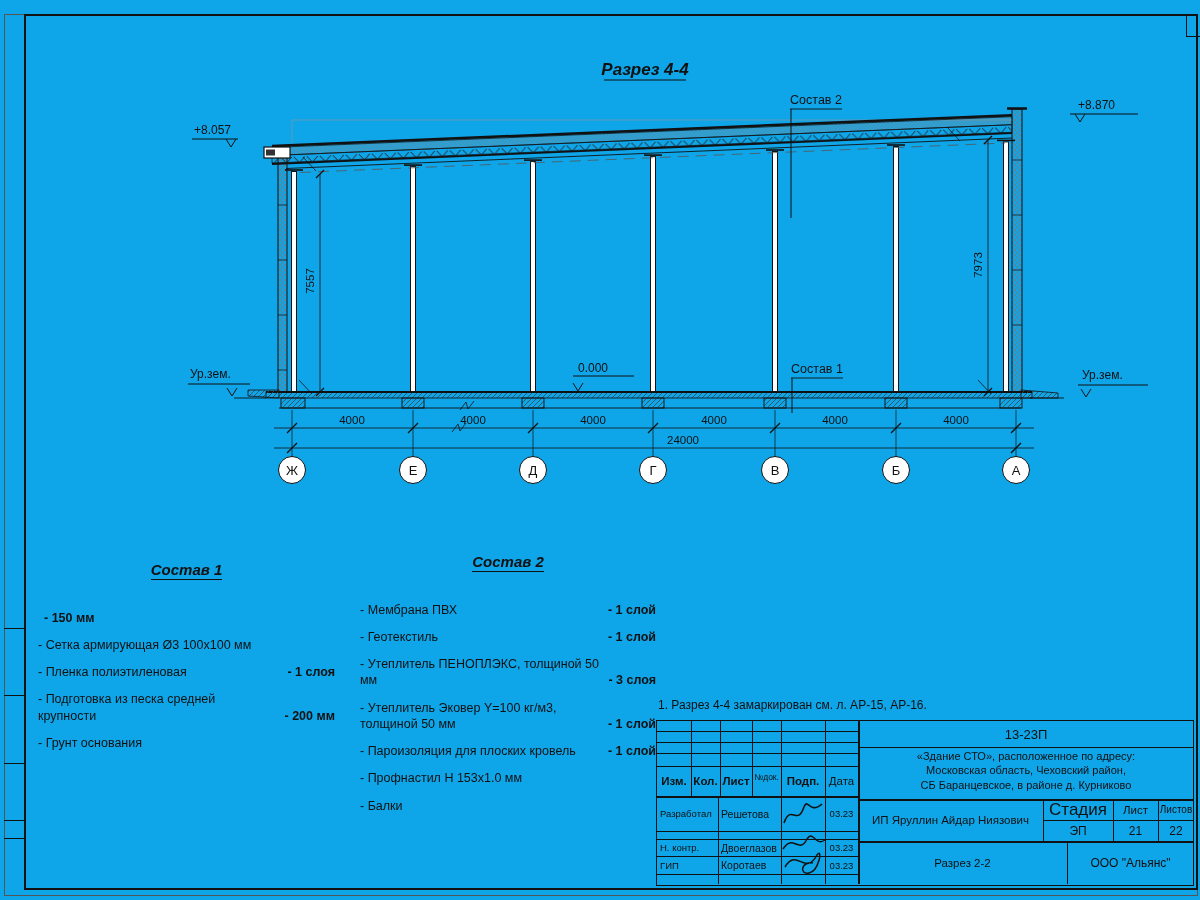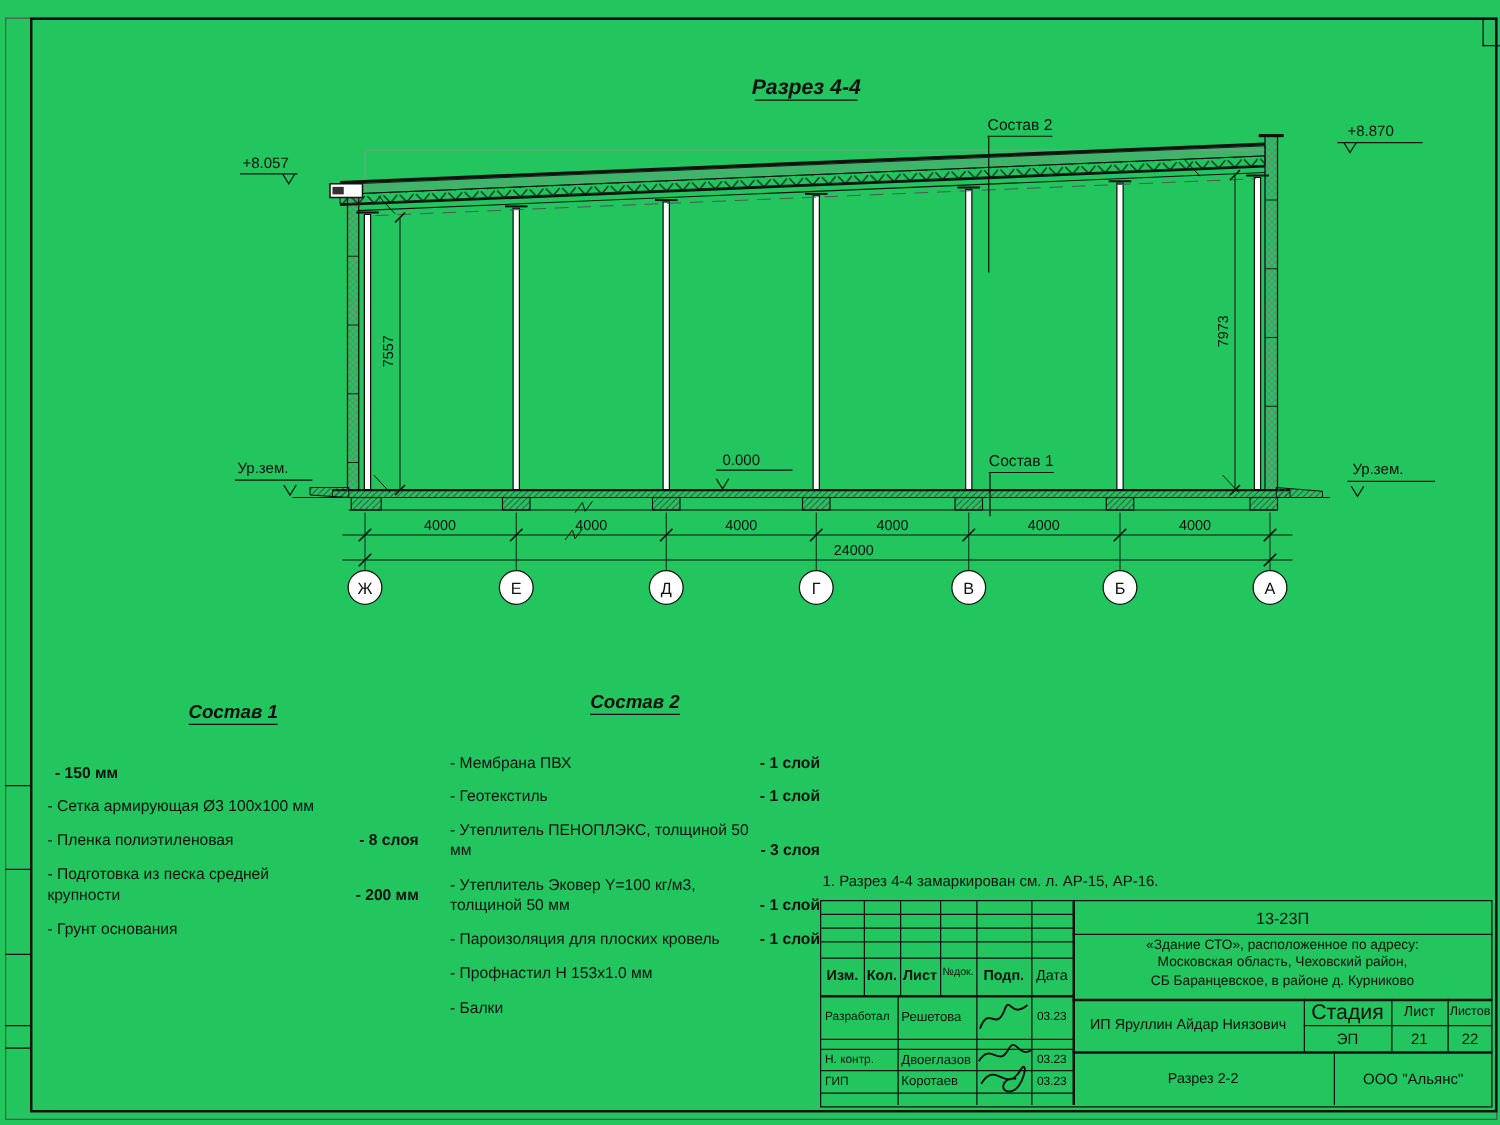--- a/index.html
+++ b/index.html
@@ -1,16 +1,16 @@
 <!DOCTYPE html>
 <html><head>
 <meta charset="utf-8">
 <style>
   html,body{margin:0;padding:0;background:#fff;font-family:"Liberation Sans",sans-serif;color:#111;}
-  #sheet{position:relative;width:1200px;height:900px;background:#22c55e;overflow:hidden;}
+  #sheet{position:relative;width:1200px;height:900px;background:#0ea5e9;overflow:hidden;}
   svg text{font-family:"Liberation Sans",sans-serif;fill:#111;}
   .abs{position:absolute;}
   .frame-outer{position:absolute;left:4px;top:14px;width:1192px;height:880px;border:1px solid #555;}
   .frame-inner{position:absolute;left:24px;top:14px;width:1170px;height:872px;border:2px solid #111;}
   .corner-box{position:absolute;left:1186px;top:14px;width:14px;height:22px;border-left:1.5px solid #111;border-bottom:1.5px solid #111;}
   .mstrip{position:absolute;left:4px;height:0;width:20px;border-top:1px solid #111;}
   .comp{position:absolute;font-size:12.5px;line-height:1.3;}
   .comp h3{margin:0 0 30px 0;font-size:15px;font-style:italic;font-weight:bold;text-align:center;}
   .comp h3 span{border-bottom:1px solid #111;padding-bottom:1px;}
   .comp-item{display:flex;justify-content:space-between;align-items:flex-end;margin-bottom:11px;}
@@ -230,21 +230,21 @@
     <h3><span>Состав 1</span></h3>
     <div class="comp-item">
         <span class="val">- 150 мм</span>
       </div>
     <div class="comp-item">
         <span class="nm">- Сетка армирующая Ø3 100х100 мм</span>
         <span class="val"></span>
       </div>
     <div class="comp-item">
         <span class="nm">- Пленка полиэтиленовая</span>
-        <span class="val">-  8 слоя</span>
+        <span class="val">-  1 слоя</span>
       </div>
     <div class="comp-item">
         <span class="nm">- Подготовка из песка средней крупности</span>
         <span class="val">- 200 мм</span>
       </div>
     <div class="comp-item">
         <span class="nm">- Грунт основания</span>
         <span class="val"></span>
       </div>
   </div>

